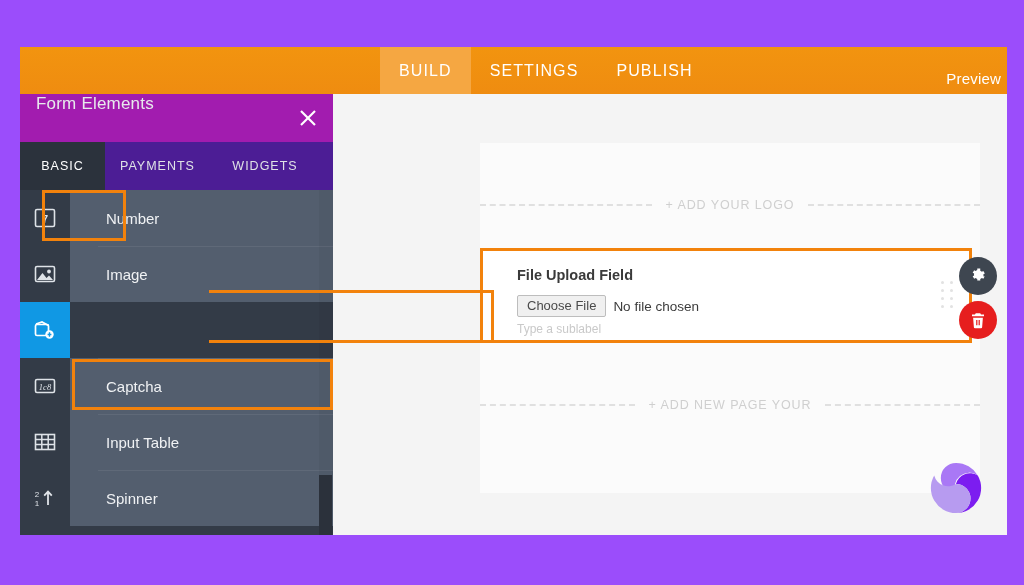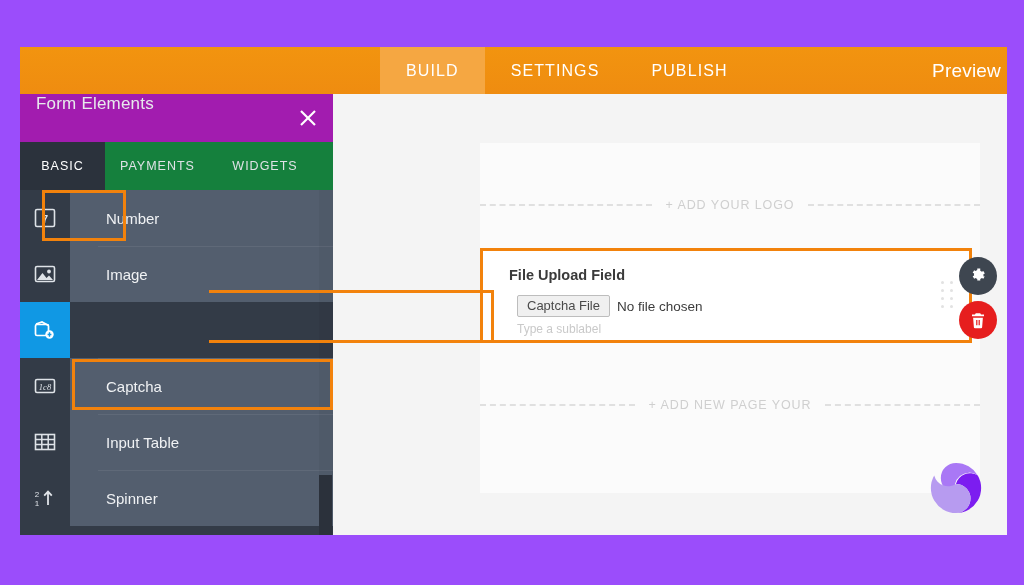--- a/index.html
+++ b/index.html
@@ -30,38 +30,38 @@
     width: 987px; height: 47px;
     background: #f2900f;
     background: linear-gradient(180deg,#f2940f 0%,#ef8c10 100%);
   }
   .topbar-tabs {
     position: absolute; left: 360px; top: 0;
     height: 47px; display: flex; align-items: stretch;
   }
   .top-tab {
     display: flex; align-items: center; justify-content: center;
-    padding: 0 26px;
+    padding: 0 19px;
     color: #ffffff;
     font-size: 16px;
     letter-spacing: 1.1px;
     font-weight: 400;
     cursor: pointer;
     white-space: nowrap;
   }
   .top-tab.active {
     background: #f5a742;
     color: #ffffff;
   }
   #preview-button {
-    position: absolute; right: 2px; top: 0; height: 47px;
+    position: absolute; right: 2px; top: 8px; height: 47px;
     display: flex; align-items: center;
     padding-right: 4px;
     color: #ffffff;
-    font-size: 19px;
+    font-size: 15px;
     letter-spacing: .2px;
     cursor: pointer;
   }
 
   
   #sidebar {
     position: absolute; left: 0; top: 47px;
     width: 313px; height: 441px;
     background: #333b47;
     overflow: hidden;
@@ -84,21 +84,21 @@
     transform: translateY(-50%);
     width: 22px; height: 22px;
     cursor: pointer;
   }
   #close-icon svg { display: block; }
 
   #sidebar-tabs {
     position: relative;
     display: flex;
     height: 48px;
-    background: #15803d;
+    background: #4c1d95;
   }
   .side-tab {
     display: flex; align-items: center; justify-content: center;
     height: 48px;
     color: #dfe2e6;
     font-size: 12.5px;
     letter-spacing: 1px;
     cursor: pointer;
     white-space: nowrap;
   }
@@ -217,21 +217,21 @@
   
   #field-block {
     position: absolute;
     left: 0px; top: 105px;
     width: 492px; height: 95px;
     background: #ffffff;
     border: 3px solid #f2820c;
     z-index: 20;
   }
   #field-label {
-    position: absolute; left: 26px; top: 16px;
+    position: absolute; left: 34px; top: 16px;
     color: #3a3a3a;
     font-size: 14.5px;
     font-weight: bold;
   }
   #field-input-row {
     position: absolute; left: 34px; top: 44px;
     display: flex; align-items: center; gap: 7px;
   }
   #choose-file-button {
     display: inline-block;
@@ -415,21 +415,21 @@
 
         <div class="dashed-row" id="add-logo-row">
           <span class="dash-line"></span>
           <span class="dash-label">+ ADD YOUR LOGO</span>
           <span class="dash-line"></span>
         </div>
 
         <div id="field-block">
           <div id="field-label">File Upload Field</div>
           <div id="field-input-row">
-            <span id="choose-file-button">Captcha File</span>
+            <span id="choose-file-button">Choose File</span>
             <span id="no-file-text">No file chosen</span>
           </div>
           <div id="field-sublabel">Type a sublabel</div>
 
           <div id="drag-handle">
             <i></i>
               <i></i>
               <i></i>
               <i></i>
               <i></i>

